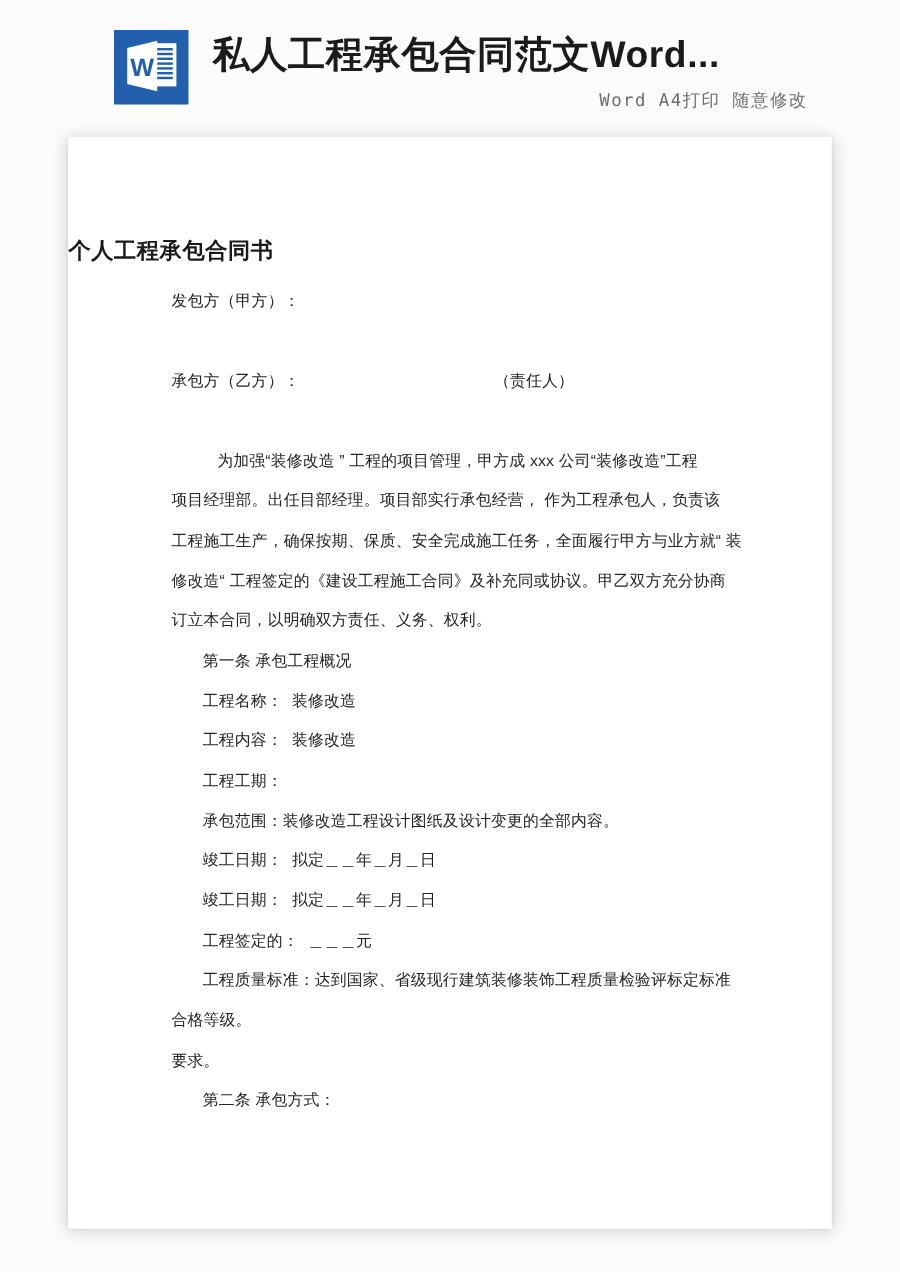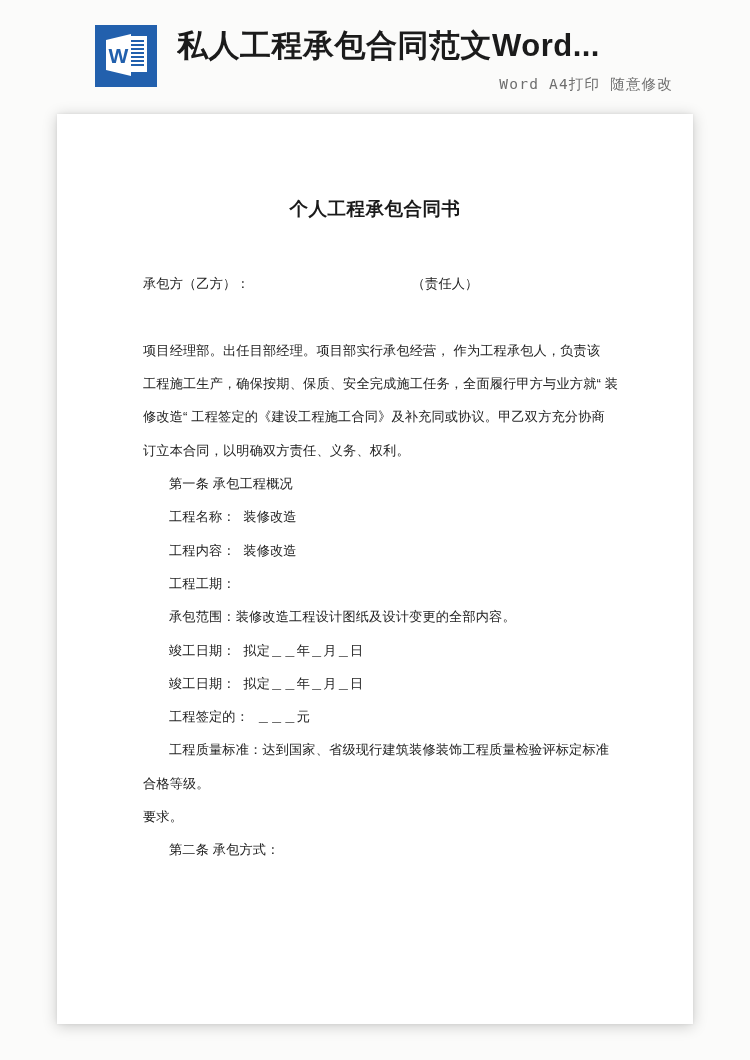--- a/index.html
+++ b/index.html
@@ -98,21 +98,20 @@
     height: 910px;
     padding: 0;
     box-sizing: border-box;
   }
 
   .doc-title {
     position: absolute;
     left: 0;
     top: 82px;
     width: 636px;
-    text-align: center;
     font-size: 18.5px;
     font-weight: 700;
     color: #1a1a1a;
     letter-spacing: 0.5px;
   }
 
   .lines {
     position: absolute;
     left: 86px;
     top: 120px;
@@ -167,23 +166,25 @@
   </div>
 </div>
 
 <div class="page-shadow">
   <div class="page">
     <div class="doc-body">
 
       <div class="doc-title">个人工程承包合同书</div>
 
       <div class="lines">
+          <div class="ln indent1">发包方（甲方）：</div>
           <div class="ln indent1"></div>
           <div class="ln indent1">承包方（乙方）：<span class="rightnote">（责任人）</span></div>
           <div class="ln indent1"></div>
+          <div class="ln indent-para">为加强“装修改造 ” 工程的项目管理，甲方成 xxx 公司“装修改造”工程</div>
           <div class="ln indent1">项目经理部。出任目部经理。项目部实行承包经营， 作为工程承包人，负责该</div>
           <div class="ln indent1">工程施工生产，确保按期、保质、安全完成施工任务，全面履行甲方与业方就“ 装</div>
           <div class="ln indent1">修改造“ 工程签定的《建设工程施工合同》及补充同或协议。甲乙双方充分协商</div>
           <div class="ln indent1">订立本合同，以明确双方责任、义务、权利。</div>
           <div class="ln indent2">第一条 承包工程概况</div>
           <div class="ln indent2">工程名称：  装修改造</div>
           <div class="ln indent2">工程内容：  装修改造</div>
           <div class="ln indent2">工程工期：</div>
           <div class="ln indent2">承包范围：装修改造工程设计图纸及设计变更的全部内容。</div>
           <div class="ln indent2">竣工日期：  拟定＿＿年＿月＿日</div>

